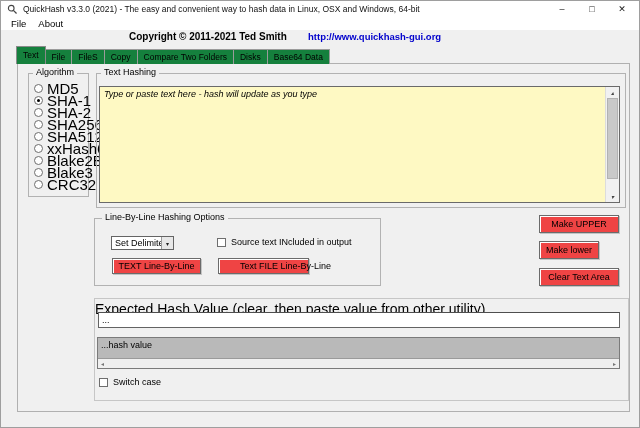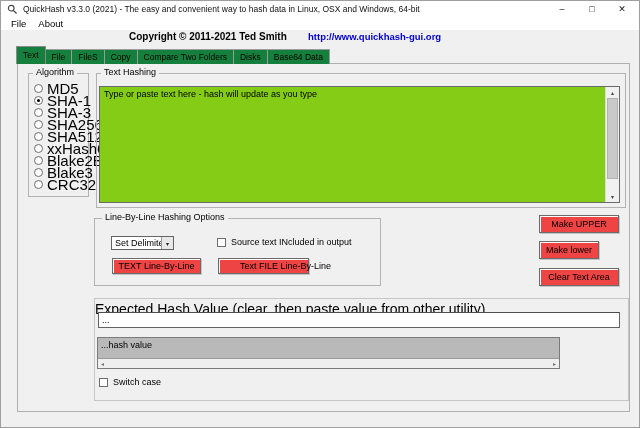--- a/index.html
+++ b/index.html
@@ -32,42 +32,42 @@
   
   .group { position:absolute; border:1px solid #b2b2b2; background:transparent; }
   .legend { position:absolute; font-size:9px; line-height:11px; background:#f0f0f0; padding:0 3px; white-space:nowrap; z-index:2; }
   
   .algo-list { position:absolute; left:33px; top:83px; display:flex; flex-direction:column; gap:3px; }
   .radio-row { display:flex; align-items:center; height:9px; }
   .radio { width:9px; height:9px; border:1px solid #6e6e6e; border-radius:50%; background:#fff; position:relative; flex:0 0 auto; }
   .radio.on::after { content:""; position:absolute; left:2px; top:2px; width:3px; height:3px; border-radius:50%; background:#000; }
   .radio-row .rlabel { margin-left:4px; font-size:15px; white-space:nowrap; }
   
-  .textarea { position:absolute; left:98px; top:85px; width:521px; height:117px; background:#84cc16; border:1px solid #6a6a6a; }
+  .textarea { position:absolute; left:98px; top:85px; width:521px; height:117px; background:#fef9c3; border:1px solid #6a6a6a;font-style:italic; }
   .textarea .content { padding:2px 4px; font-size:9px; color:#000; }
   .vscroll { position:absolute; top:0; right:0; bottom:0; width:14px; background:#f1f1f1; border-left:1px solid #dcdcdc; }
   .vscroll .arrow { position:absolute; left:0; width:100%; height:11px; display:flex; align-items:center; justify-content:center; font-size:6px; color:#444; background:#f1f1f1; }
   .vscroll .up { top:0; }
   .vscroll .down { bottom:0; }
   .vscroll .thumb { position:absolute; left:1px; right:1px; top:11px; height:81px; background:#c9c9c9; border:1px solid #b2b2b2; }
   
   .combo { position:absolute; left:110px; top:235px; width:63px; height:14px; background:#fff; border:1px solid #646464; }
   .combo .val { position:absolute; left:3px; top:0; font-size:9px; line-height:12px; white-space:nowrap; }
   .combo .drop { position:absolute; right:0; top:0; bottom:0; width:12px; background:#e8e8e8; border-left:1px solid #9a9a9a; display:flex; align-items:center; justify-content:center; font-size:6px; color:#222; }
   
   .checkbox { width:9px; height:9px; border:1px solid #6e6e6e; background:#fff; flex:0 0 auto; }
   .check-row { position:absolute; display:flex; align-items:center; }
   .check-row .clabel { margin-left:5px; font-size:9px; white-space:nowrap; }
   
   .btn { position:absolute; background:#ef4444; border:1px solid #6b6b6b; box-shadow: inset 1px 1px 0 #ffffff, 1px 1px 0 rgba(0,0,0,0.18); display:flex; align-items:center; justify-content:center; font-size:9px; white-space:nowrap; cursor:default; }
   
   .subpanel { position:absolute; left:93px; top:297px; width:535px; height:103px; border:1px solid #c6c6c6; }
   .exp-label { position:absolute; left:94px; top:300px; font-size:14px; white-space:nowrap; }
   .exp-input { position:absolute; left:97px; top:311px; width:522px; height:16px; background:#fff; border:1px solid #636363; border-top-color:#4e4e4e; font-size:9px; line-height:14px; padding-left:3px; color:#000; }
-  .grid { position:absolute; left:96px; top:336px; width:463px; height:32px; border:1px solid #7a7a7a; background:#f0f0f0; }
+  .grid { position:absolute; left:96px; top:336px; width:523px; height:32px; border:1px solid #7a7a7a; background:#f0f0f0; }
   .grid .cell { position:absolute; left:0; top:0; right:0; height:21px; background:#b9b9b9; border-bottom:1px solid #9a9a9a; font-size:9px; padding:2px 3px; color:#000; }
   .hscroll { position:absolute; left:0; right:0; bottom:0; height:9px; background:#efefef; }
   .hscroll .ar { position:absolute; top:0; height:9px; display:flex; align-items:center; font-size:6px; color:#777; }
   .hscroll .l { left:3px; }
   .hscroll .r { right:3px; }
 </style>
 </head>
 <body>
 
 <div class="window">
@@ -111,21 +111,21 @@
     <div class="radio-row">
         <span class="radio"></span>
         <span class="rlabel">MD5</span>
       </div>
     <div class="radio-row">
         <span class="radio on"></span>
         <span class="rlabel">SHA-1</span>
       </div>
     <div class="radio-row">
         <span class="radio"></span>
-        <span class="rlabel">SHA-3</span>
+        <span class="rlabel">SHA-2</span>
       </div>
     <div class="radio-row">
         <span class="radio"></span>
         <span class="rlabel">SHA256</span>
       </div>
     <div class="radio-row">
         <span class="radio"></span>
         <span class="rlabel">SHA512</span>
       </div>
     <div class="radio-row">

